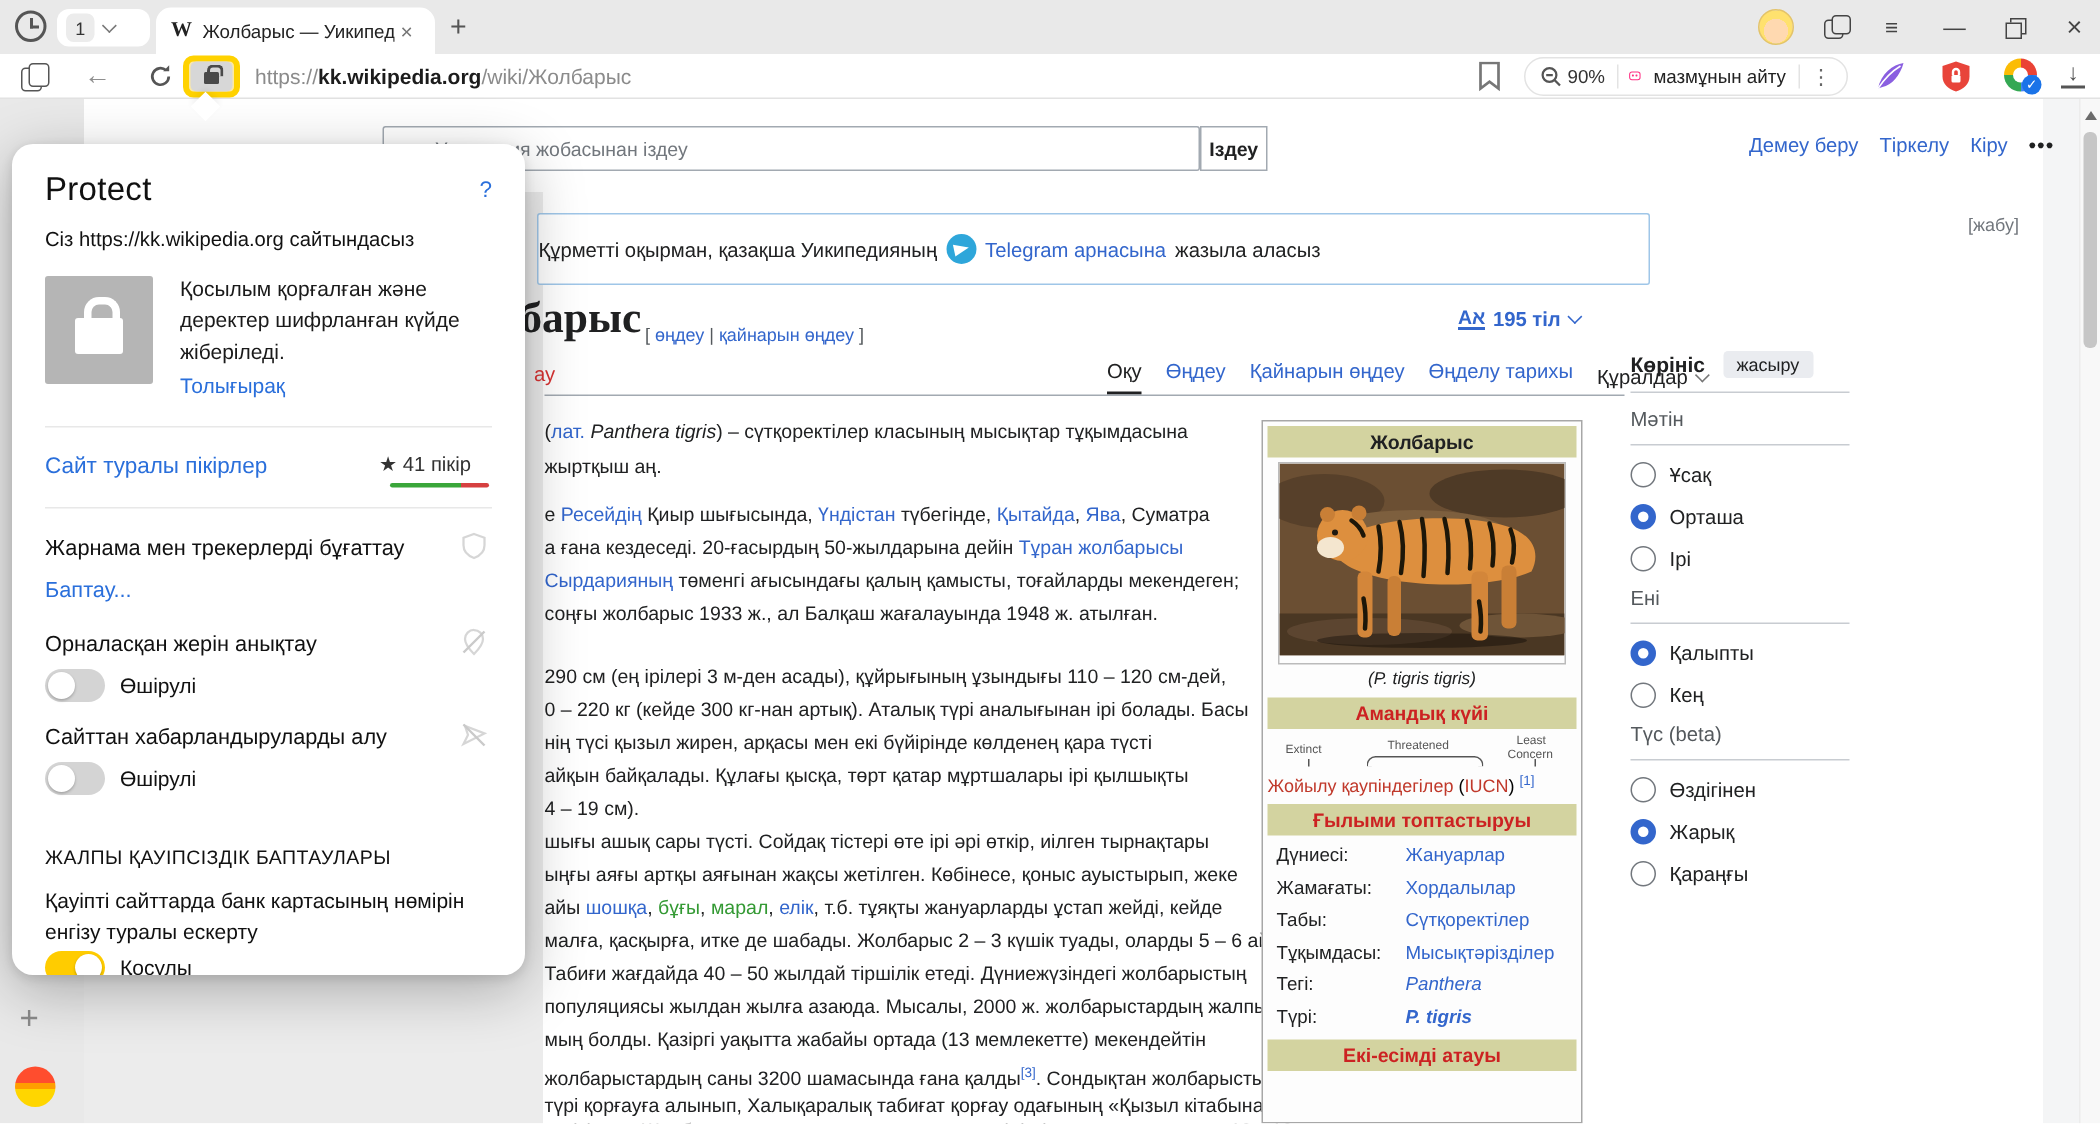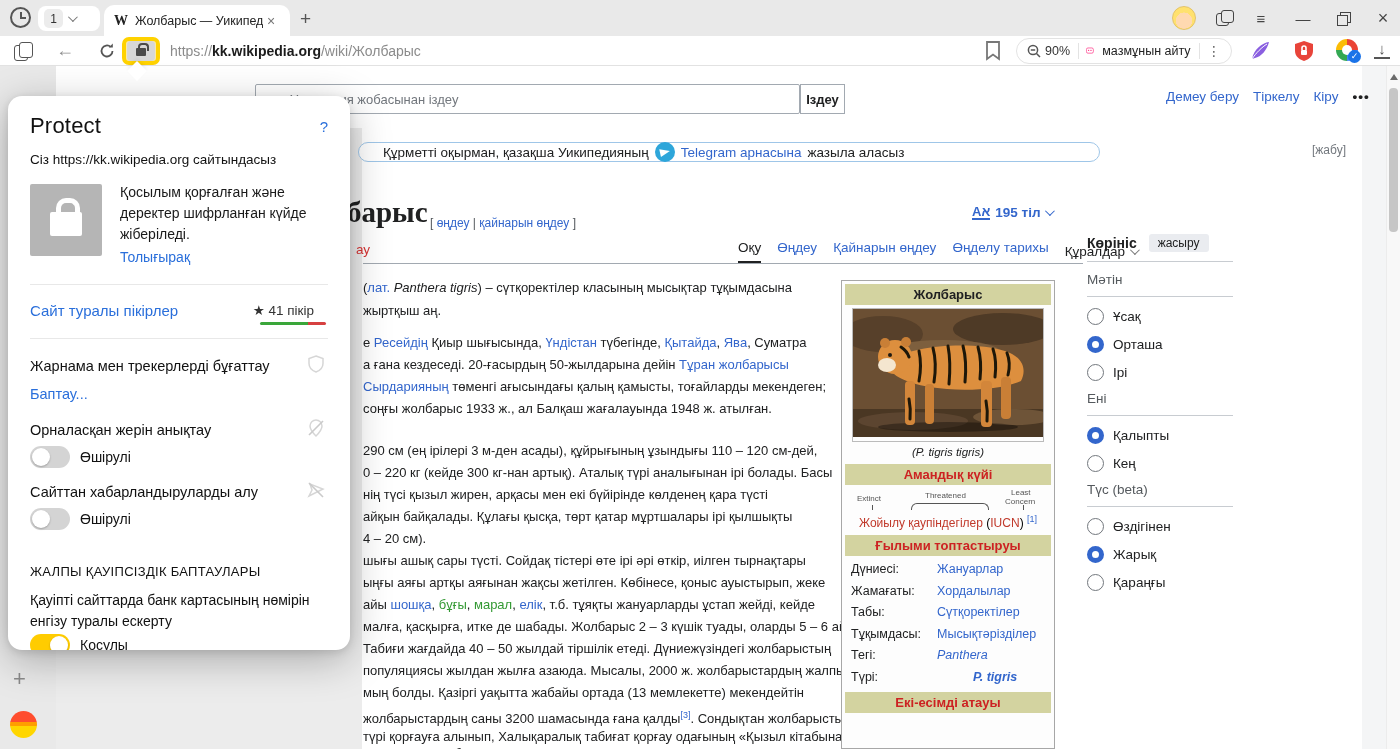--- a/index.html
+++ b/index.html
@@ -60,55 +60,55 @@
   .wiki-right-strip { position:absolute; left:1362px; top:66px; width:24px; height:683px; background:#f4f5f6; }
   .scrollbar { position:absolute; left:1386px; top:66px; width:14px; height:683px; background:#f8f8f8; border-left:1px solid #ececec; }
   .scroll-up { position:absolute; left:1390px; top:74px; width:0; height:0; border-left:4px solid transparent; border-right:4px solid transparent; border-bottom:6px solid #6b6b6b; }
   .scroll-thumb { position:absolute; left:1389px; top:88px; width:9px; height:144px; background:#c6c6c6; border-radius:4px; }
 
   .search-input { position:absolute; left:255px; top:84px; width:545px; height:30px; border:1px solid #a2a9b1; border-radius:2px; font-size:13px; color:#72777d; padding-left:34px; background:#fff; display:flex; align-items:center; white-space:nowrap; overflow:hidden; }
   .search-btn { position:absolute; left:800px; top:84px; width:45px; height:30px; border:1px solid #a2a9b1; background:#fff; font-size:13px; font-weight:bold; color:#202122; display:flex; align-items:center; justify-content:center; }
   .top-links { position:absolute; left:1166px; top:89px; font-size:13.5px; color:#3366cc; display:flex; gap:14px; }
   .top-more { color:#202122; font-weight:bold; letter-spacing:1px; }
 
-  .tg-banner { position:absolute; left:358px; top:142px; width:742px; height:20px; border:1px solid #9fc6e8; border-radius:15px; display:flex; align-items:center; padding-left:24px; gap:6px; font-size:13.5px; color:#202122; background:#fff; }
+  .tg-banner { position:absolute; left:358px; top:142px; width:742px; height:48px; border:1px solid #9fc6e8; border-radius:2px; display:flex; align-items:center; gap:6px; font-size:13.5px; color:#202122; background:#fff; }
   .tg-icon { width:20px; height:20px; border-radius:50%; background:#2ea6da; position:relative; flex:0 0 auto; }
   .tg-icon::before { content:""; position:absolute; left:5px; top:6px; width:0; height:0; border-top:4px solid transparent; border-bottom:4px solid transparent; border-left:10px solid #fff; transform:rotate(-12deg); }
   .banner-close { position:absolute; left:1312px; top:143px; font-size:12px; color:#72777d; }
 
   .page-title { position:absolute; left:290px; top:196px; font-family:"Liberation Serif","DejaVu Serif",serif; font-size:29px; color:#202122; }
   .edit-links { position:absolute; left:430px; top:216px; font-size:12px; color:#54595d; }
   .lang-sel { position:absolute; left:972px; top:205px; display:flex; align-items:center; gap:5px; color:#3366cc; font-size:13.5px; font-weight:bold; }
   .lang-glyph { font-size:13px; font-weight:bold; color:#36c; border-bottom:2px solid #36c; line-height:13px; }
   .talk-frag { position:absolute; left:356px; top:242px; font-size:13.5px; color:#d73333; }
   .view-tabs { position:absolute; left:738px; top:240px; display:flex; gap:16px; font-size:13.5px; }
   .view-tabs .vt-active { color:#202122; border-bottom:2px solid #202122; padding-bottom:6px; }
   .view-tabs .vt-link { color:#3366cc; }
   .vt-tools { color:#202122; display:flex; gap:5px; align-items:center; }
   .tabs-hr { position:absolute; left:363px; top:263px; width:720px; height:1px; background:#a2a9b1; }
 
   .ln { position:absolute; left:363px; font-size:13px; color:#202122; white-space:nowrap; line-height:20px; }
   .seg-link { color:#3366cc; }
   .seg-green { color:#339933; }
   .seg-i { font-style:italic; }
-  .seg-bi { font-weight:bold; font-style:italic;margin-left:36px; }
+  .seg-bi { font-weight:bold; font-style:italic; }
   .seg-sup { vertical-align:super; font-size:9px; color:#3366cc; }
   .seg-redlink { color:#c0392b; }
 
   
   .infobox { position:absolute; left:841px; top:280px; width:214px; height:469px; background:#fdfdfd; border:1px solid #a7a7a7; padding:3px; overflow:hidden; }
   .ib-header { background:#d3d3a0; text-align:center; font-size:13px; font-weight:bold; color:#202122; padding:3px 0; margin-bottom:3px; }
   .ib-header.red { color:#c22; }
   .ib-img-wrap { width:192px; margin:0 auto; border:1px solid #bbb; }
   .ib-caption { text-align:center; font-size:11.5px; color:#202122; font-style:italic; padding:4px 0 6px; }
   .iucn-labels { position:relative; height:24px; font-size:8px; color:#555; }
   .iucn-row { display:flex; justify-content:center; gap:2px; padding:2px 0 4px; }
   .iucn-circle { width:23px; height:23px; border-radius:50%; border:1px solid #888; background:#fff; color:#444; font-size:9px; font-weight:bold; display:flex; align-items:center; justify-content:center; }
   .iucn-circle.active { background:#cc5f2a; border-color:#cc5f2a; color:#fff; }
-  .iucn-link { text-align:center; font-size:12px; padding:2px 0 5px; }
+  .iucn-link { text-align:left; font-size:12px; padding:2px 0 5px; }
   .tax-row { display:flex; font-size:12.5px; line-height:21.5px; padding-left:6px; }
   .tax-label { width:86px; color:#202122; }
   .tax-value { color:#3366cc; }
   .brace { position:absolute; left:66px; top:15px; width:78px; height:7px; border:1.3px solid #555; border-bottom:none; border-radius:6px 6px 0 0; }
   .tick { position:absolute; width:1px; height:5px; background:#555; top:17px; }
 
   
   .appearance { position:absolute; left:1087px; top:234px; width:146px; font-size:13.5px; color:#202122; }
   .ap-head { display:flex; align-items:center; gap:12px; padding-bottom:9px; border-bottom:1px solid #c8ccd1; }
   .ap-title { font-weight:bold; font-size:14px; }
@@ -273,21 +273,21 @@
   <div class="ln" style="top:278px"><span>(</span><span class="seg-link">лат.</span><span> </span><span class="seg-i">Panthera tigris</span><span>) – сүтқоректілер класының мысықтар тұқымдасына</span></div>
   <div class="ln" style="top:301px"><span>жыртқыш аң.</span></div>
   <div class="ln" style="top:333px"><span>е </span><span class="seg-link">Ресейдің</span><span> Қиыр шығысында, </span><span class="seg-link">Үндістан</span><span> түбегінде, </span><span class="seg-link">Қытайда</span><span>, </span><span class="seg-link">Ява</span><span>, Суматра</span></div>
   <div class="ln" style="top:355px"><span>а ғана кездеседі. 20-ғасырдың 50-жылдарына дейін </span><span class="seg-link">Тұран жолбарысы</span></div>
   <div class="ln" style="top:377px"><span class="seg-link">Сырдарияның</span><span> төменгі ағысындағы қалың қамысты, тоғайларды мекендеген;</span></div>
   <div class="ln" style="top:399px"><span>соңғы жолбарыс 1933 ж., ал Балқаш жағалауында 1948 ж. атылған.</span></div>
   <div class="ln" style="top:441px"><span>290 см (ең ірілері 3 м-ден асады), құйрығының ұзындығы 110 – 120 см-дей,</span></div>
   <div class="ln" style="top:463px"><span>0 – 220 кг (кейде 300 кг-нан артық). Аталық түрі аналығынан ірі болады. Басы</span></div>
   <div class="ln" style="top:485px"><span>нің түсі қызыл жирен, арқасы мен екі бүйірінде көлденең қара түсті</span></div>
   <div class="ln" style="top:507px"><span>айқын байқалады. Құлағы қысқа, төрт қатар мұртшалары ірі қылшықты</span></div>
-  <div class="ln" style="top:529px"><span>4 – 20 см).</span></div>
+  <div class="ln" style="top:529px"><span>4 – 19 см).</span></div>
   <div class="ln" style="top:551px"><span>шығы ашық сары түсті. Сойдақ тістері өте ірі әрі өткір, иілген тырнақтары</span></div>
   <div class="ln" style="top:573px"><span>ыңғы аяғы артқы аяғынан жақсы жетілген. Көбінесе, қоныс ауыстырып, жеке</span></div>
   <div class="ln" style="top:595px"><span>айы </span><span class="seg-link">шошқа</span><span>, </span><span class="seg-green">бұғы</span><span>, </span><span class="seg-green">марал</span><span>, </span><span class="seg-link">елік</span><span>, т.б. тұяқты жануарларды ұстап жейді, кейде</span></div>
   <div class="ln" style="top:617px"><span>малға, қасқырға, итке де шабады. Жолбарыс 2 – 3 күшік туады, оларды 5 – 6 ай емізеді.</span></div>
   <div class="ln" style="top:639px"><span>Табиғи жағдайда 40 – 50 жылдай тіршілік етеді. Дүниежүзіндегі жолбарыстың</span></div>
   <div class="ln" style="top:661px"><span>популяциясы жылдан жылға азаюда. Мысалы, 2000 ж. жолбарыстардың жалпы саны 7</span></div>
   <div class="ln" style="top:683px"><span>мың болды. Қазіргі уақытта жабайы ортада (13 мемлекетте) мекендейтін</span></div>
   <div class="ln" style="top:705px"><span>жолбарыстардың саны 3200 шамасында ғана қалды</span><span class="seg-sup">[3]</span><span>. Сондықтан жолбарыстың барлық</span></div>
   <div class="ln" style="top:727px"><span>түрі қорғауға алынып, Халықаралық табиғат қорғау одағының «Қызыл кітабына»</span></div>
   <div class="ln" style="top:744px"><span>енгізілген. Жолбарысты қазақ халқы ежелден күштіліктің символы санаған. 12—13</span></div>

